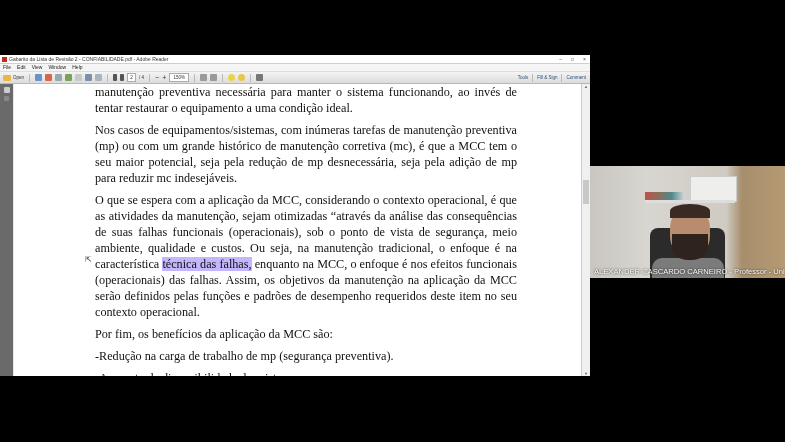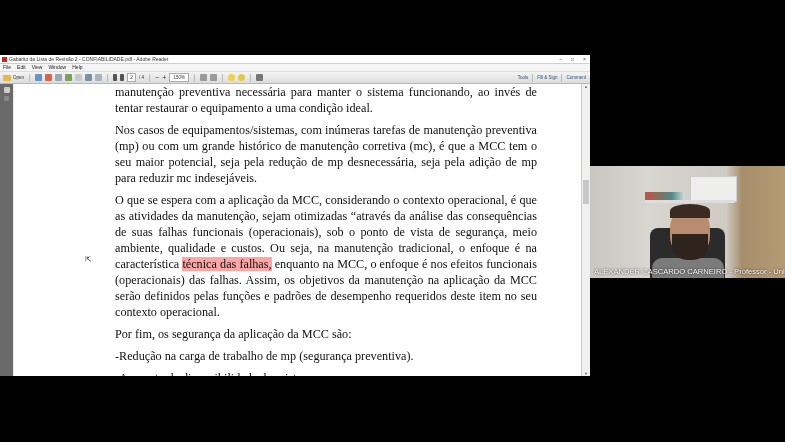--- a/index.html
+++ b/index.html
@@ -18,23 +18,23 @@
   .zoombox{width:18px;height:7px;background:#fff;border:1px solid #aaa;font-size:4.5px;line-height:7px;text-align:center;}
   .right-tools{position:absolute;right:4px;top:0;height:11px;display:flex;align-items:center;gap:4px;font-size:4.5px;color:#2a4d7a;}
   .right-tools .rt-sep{width:1px;height:8px;background:#bbb;}
   .navpanel{position:absolute;left:0;top:29px;width:13px;height:292px;background:#6a6a6a;}
   .navpanel .nb{width:6px;height:6px;background:#ccc;margin:3px auto;border-radius:1px;}
   .navpanel .nb2{width:5px;height:5px;background:#888;margin:3px auto;border-radius:1px;}
   .docarea{position:absolute;left:14px;top:29px;width:568px;height:292px;background:#fff;overflow:hidden;}
   .scrollbar{position:absolute;right:0;top:29px;width:8px;height:292px;background:#f0f0f0;border-left:1px solid #ccc;}
   .scrollbar .thumb{position:absolute;left:1px;top:96px;width:6px;height:24px;background:#c8c8c8;}
   .scrollbar .arr{position:absolute;left:1px;width:6px;height:5px;font-size:4px;color:#666;text-align:center;line-height:5px;}
-  .page{position:absolute;left:81px;top:0;width:422px;font-family:"Liberation Serif",serif;font-size:12.2px;color:#111;line-height:16px;text-align:justify;margin-left:20px;}
+  .page{position:absolute;left:81px;top:0;width:422px;font-family:"Liberation Serif",serif;font-size:12.2px;color:#111;line-height:16px;text-align:justify;}
   .page p{margin:0 0 6px 0;}
-  .hl{background:#fca5a5;}
+  .hl{background:#c4b5fd;}
   .cursor{position:absolute;left:71px;top:171px;font-size:8px;color:#444;}
   .video{position:absolute;left:590px;top:166px;width:195px;height:112px;background:#b8b5ad;overflow:hidden;}
   .vid-wall{position:absolute;left:0;top:0;width:195px;height:112px;background:linear-gradient(90deg,#c9c6c0 0%,#d8d6d0 30%,#cfcac2 70%,#a78e6c 78%,#b59a74 100%);}
   .vid-cab{position:absolute;left:100px;top:10px;width:45px;height:24px;background:#eeeeec;border:1px solid #ccc;}
   .vid-shelf{position:absolute;left:55px;top:34px;width:90px;height:3px;background:#ddd;}
   .vid-books{position:absolute;left:55px;top:26px;width:40px;height:8px;background:linear-gradient(90deg,#c0504d,#8a6e5a,#4f8a8b,#d9d9d9);}
   .vid-chair{position:absolute;left:60px;top:62px;width:75px;height:50px;background:#2b2b2b;border-radius:8px 8px 0 0;}
   .vid-head{position:absolute;left:80px;top:40px;width:40px;height:50px;background:#b98b6f;border-radius:45% 45% 40% 40%;}
   .vid-hair{position:absolute;left:80px;top:38px;width:40px;height:14px;background:#3a2a22;border-radius:50% 50% 0 0;}
   .vid-beard{position:absolute;left:82px;top:68px;width:36px;height:26px;background:#2f231d;border-radius:0 0 45% 45%;}
@@ -103,21 +103,21 @@
   <div class="navpanel">
     <div class="nb"></div>
     <div class="nb2"></div>
   </div>
 
   <div class="docarea">
     <div class="page">
       <p>manutenção preventiva necessária para manter o sistema funcionando, ao invés de tentar restaurar o equipamento a uma condição ideal.</p>
       <p>Nos casos de equipamentos/sistemas, com inúmeras tarefas de manutenção preventiva (mp) ou com um grande histórico de manutenção corretiva (mc), é que a MCC tem o seu maior potencial, seja pela redução de mp desnecessária, seja pela adição de mp para reduzir mc indesejáveis.</p>
       <p><span>O que se espera com a aplicação da MCC, considerando o contexto operacional, é que as atividades da manutenção, sejam otimizadas “através da análise das consequências de suas falhas funcionais (operacionais), sob o ponto de vista de segurança, meio ambiente, qualidade e custos. Ou seja, na manutenção tradicional, o enfoque é na característica </span><span class="hl">técnica das falhas,</span><span> enquanto na MCC, o enfoque é nos efeitos funcionais (operacionais) das falhas. Assim, os objetivos da manutenção na aplicação da MCC serão definidos pelas funções e padrões de desempenho requeridos deste item no seu contexto operacional.</span></p>
-      <p>Por fim, os segurança da aplicação da MCC são:</p>
+      <p>Por fim, os benefícios da aplicação da MCC são:</p>
       <p>-Redução na carga de trabalho de mp (segurança preventiva).</p>
       <p>-Aumento da disponibilidade dos sistemas.</p>
 
     </div>
     <span class="cursor">⇱</span>
   </div>
 
   <div class="scrollbar">
     <div class="arr" style="top:0">▲</div>
     <div class="thumb"></div>

